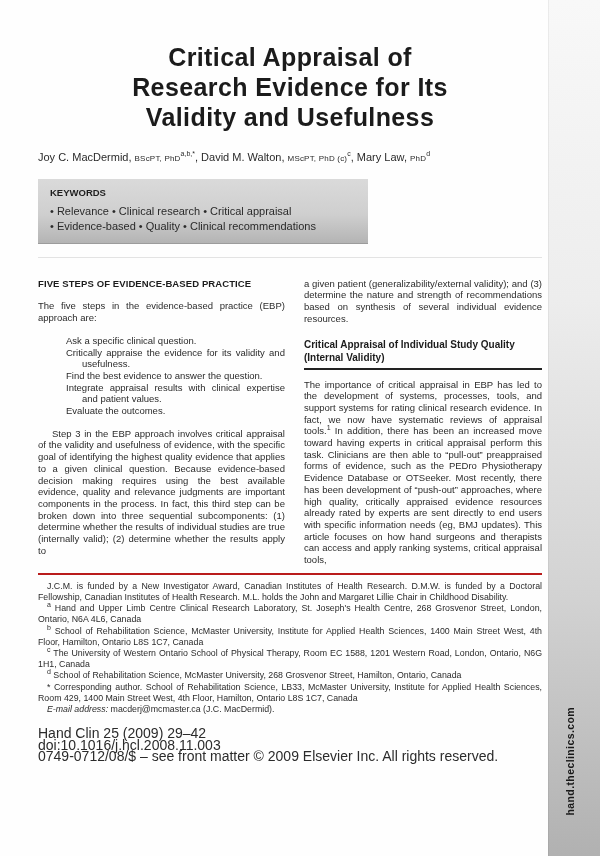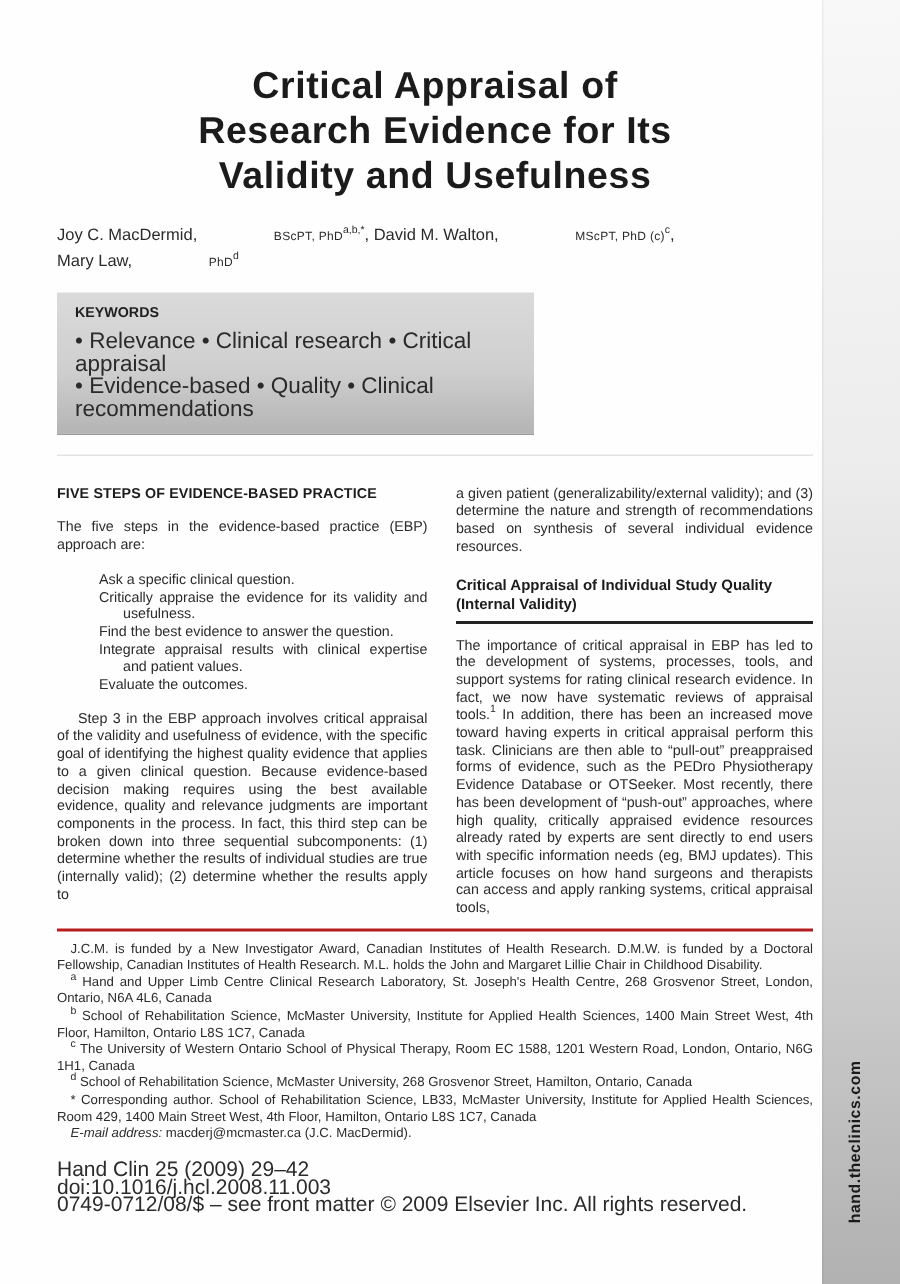--- a/index.html
+++ b/index.html
@@ -30,31 +30,31 @@
 
   .title{
     margin-top:42px;
     font-size:25px;line-height:30px;font-weight:bold;
     letter-spacing:0.4px;color:#1b1b1b;text-align:center;
   }
   .authors{
     margin-top:13px;width:430px;
     font-size:11px;line-height:17px;color:#2a2a2a;
   }
-  .authors .cred{font-size:8px;letter-spacing:0.2px;margin-left:48px;}
+  .authors .cred{font-size:8px;letter-spacing:0.2px;}
   .authors sup{font-size:7px;line-height:0;}
 
   .kw-box{
     margin-top:12px;width:298px;
     background:linear-gradient(180deg,#dadada 0%,#cfcfcf 55%,#b4b4b4 100%);
     border-bottom:1px solid #9c9c9c;
-    padding:8px 8px 9px 12px;
+    padding:8px 20px 9px 12px;
   }
   .kw-heading{font-size:9.5px;font-weight:bold;color:#1e1e1e;margin:0 0 6px 0;}
-  .kw-line{font-size:15px;line-height:15px;color:#2a2a2a;margin:0;}
+  .kw-line{font-size:11px;line-height:15px;color:#2a2a2a;margin:0;}
 
   .top-rule{margin-top:13px;border:none;border-top:1px solid #e3e3e3;height:0;}
 
   .columns{
     margin-top:20px;display:flex;gap:19px;
     font-size:9.5px;line-height:11.7px;color:#2b2b2b;
   }
   .col-left{width:250px;}
   .col-right{width:241px;}
   .columns p{margin:0;text-align:justify;}

